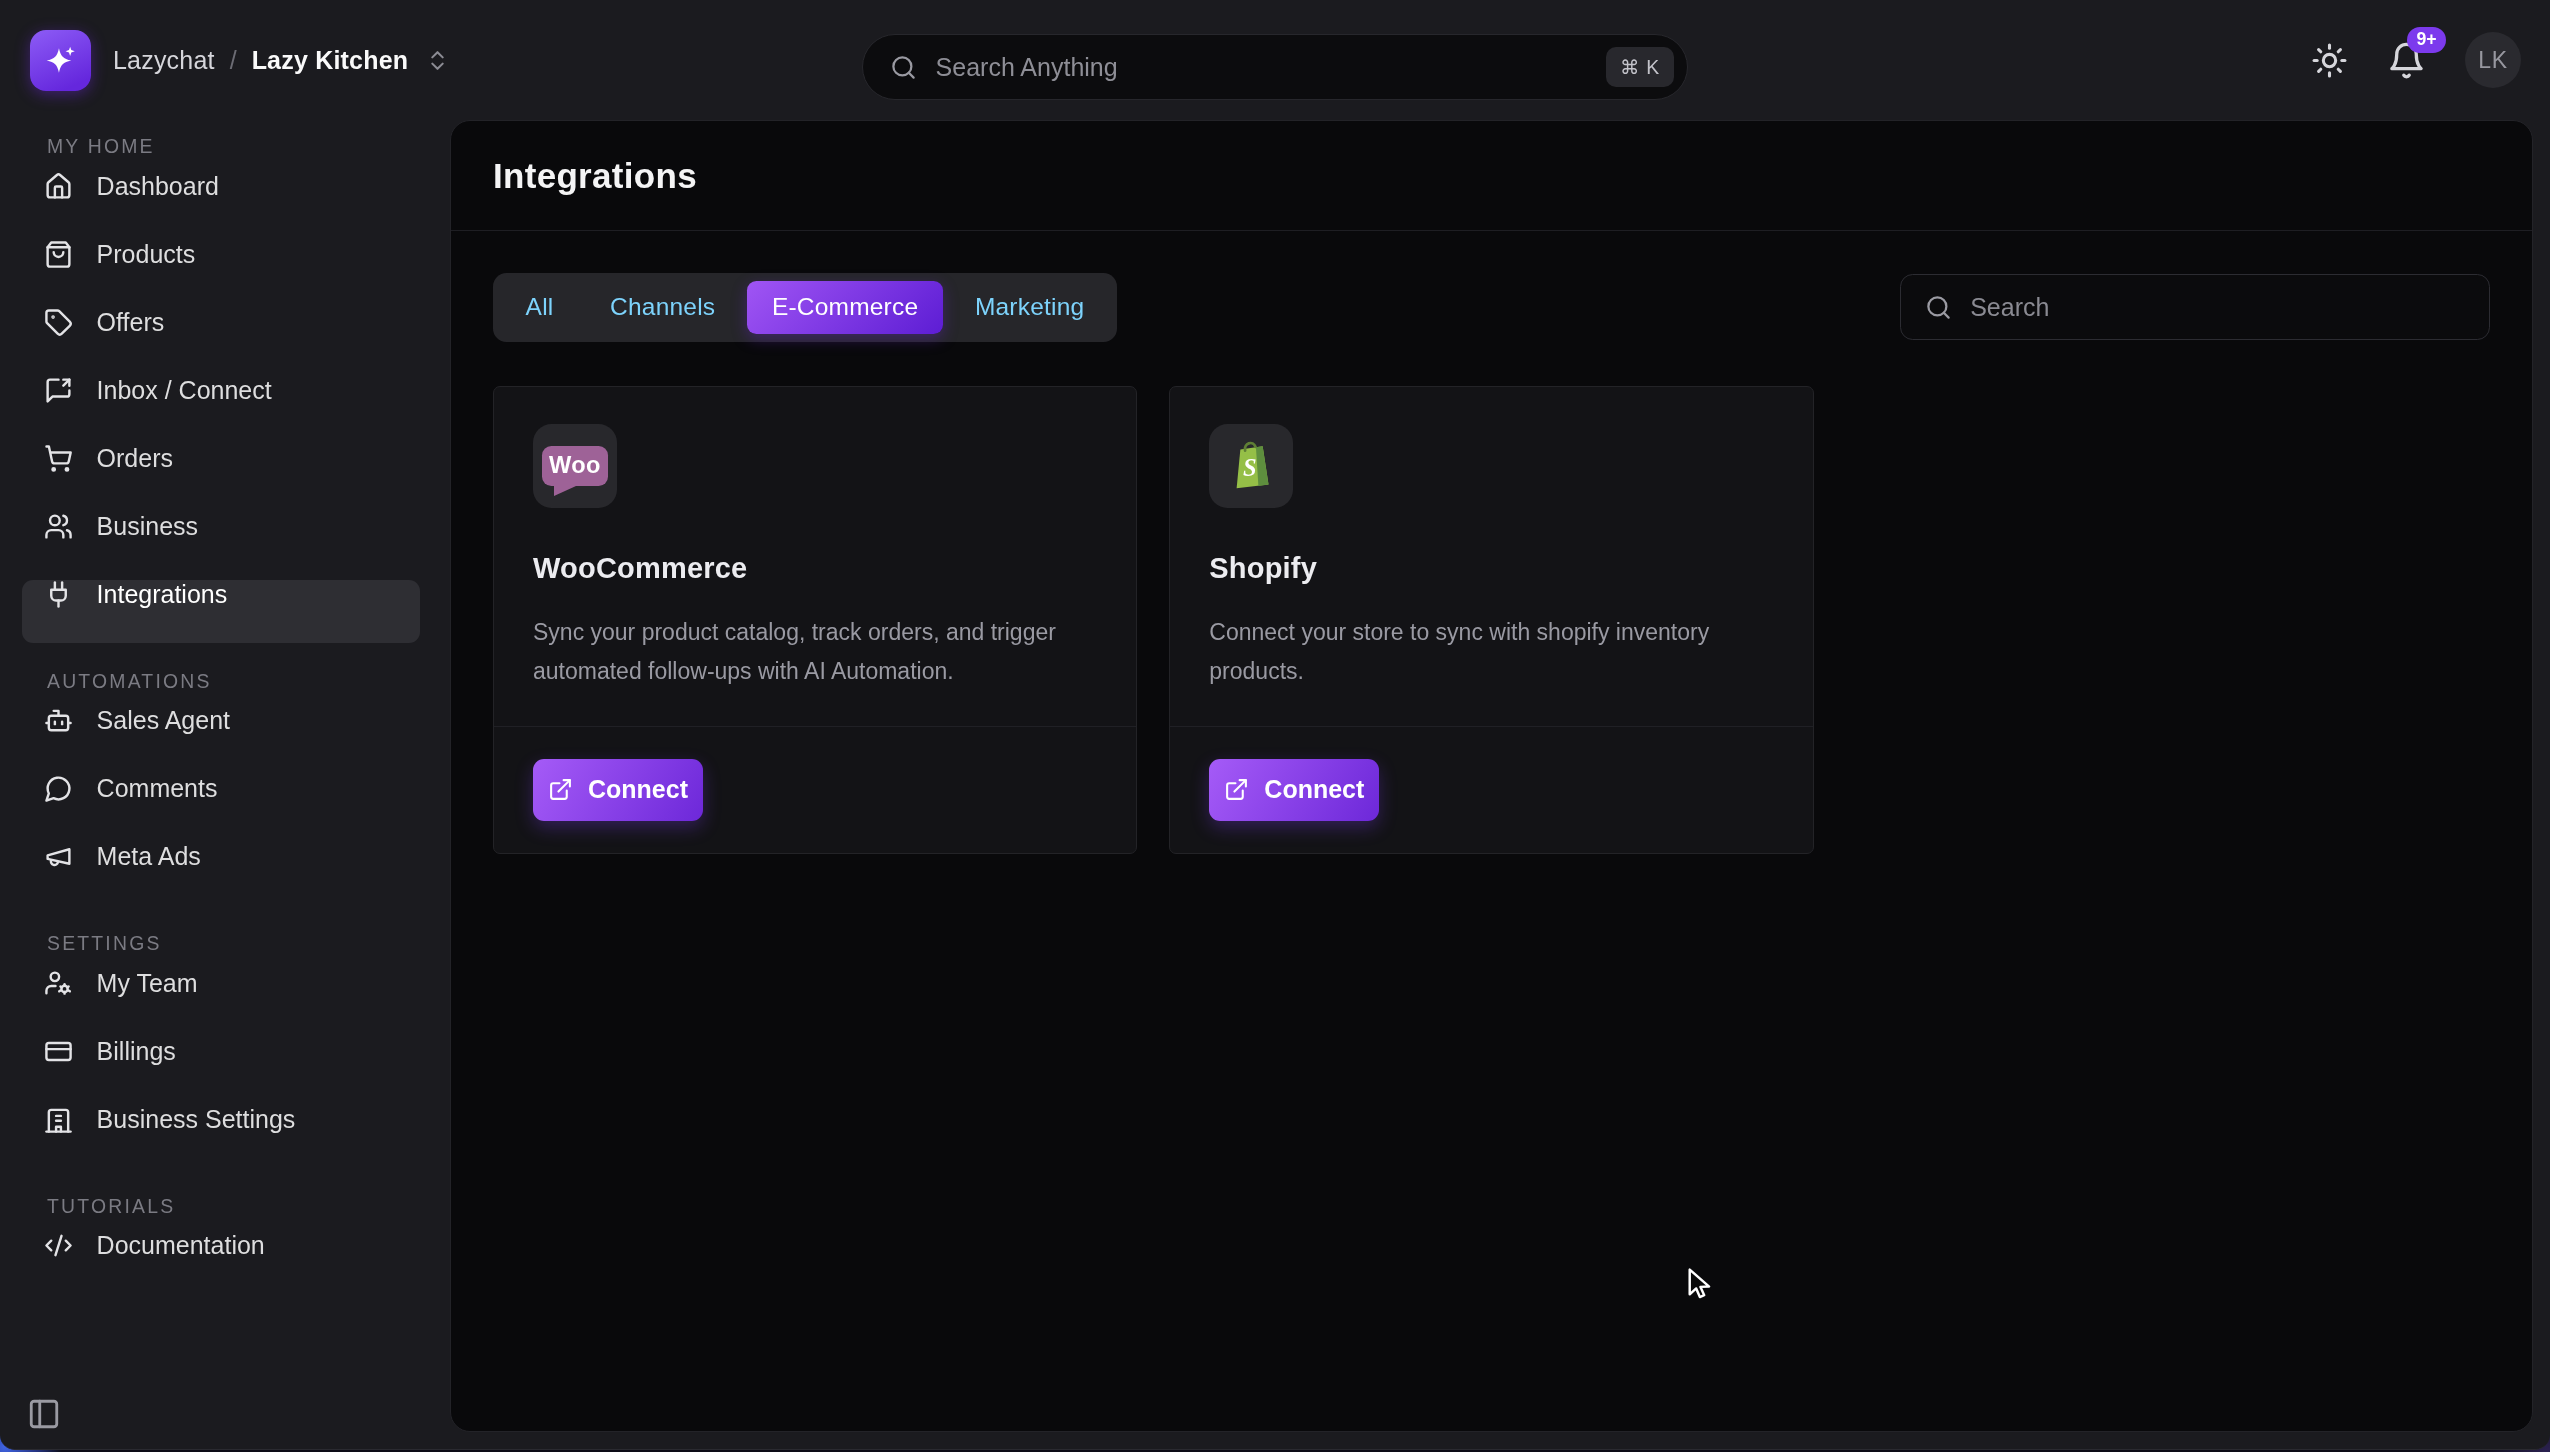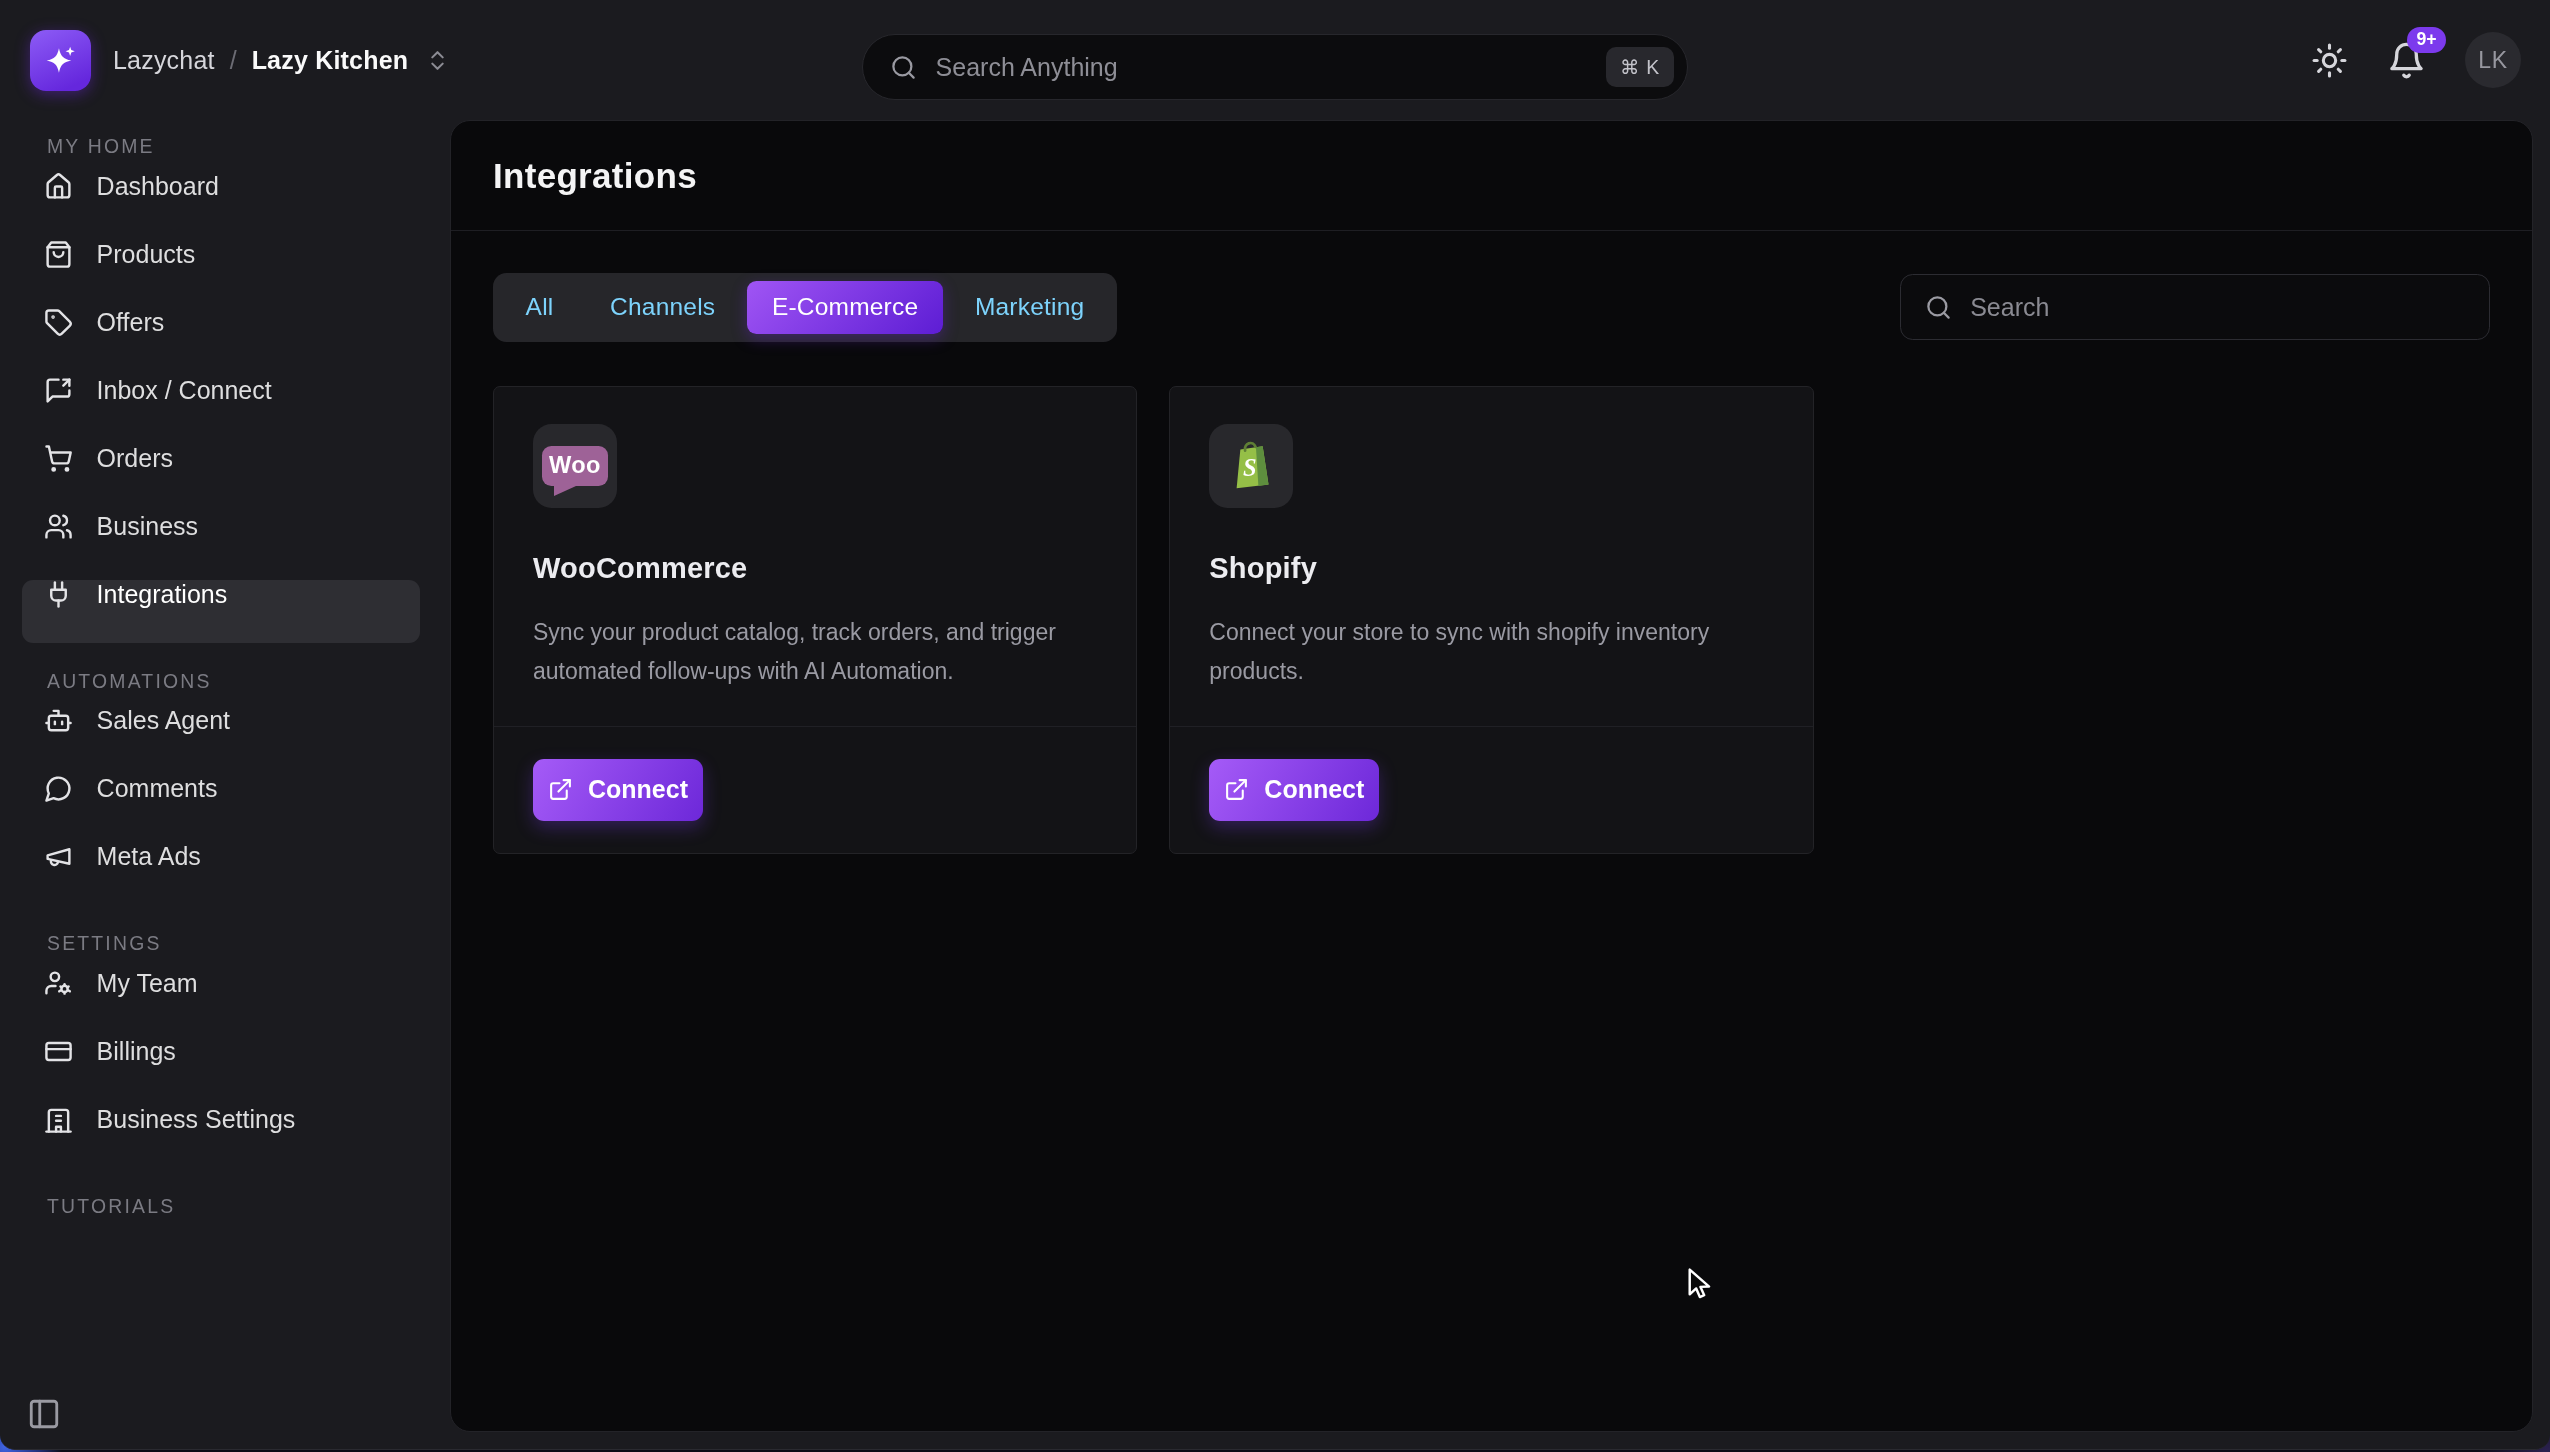--- a/index.html
+++ b/index.html
@@ -383,20 +383,30 @@
             <path d="M10 22v-4h4v4"></path>
             <path d="M10 9h4"></path>
             <path d="M10 13h4"></path>
           </svg>
       </span>
       <span>Business Settings</span>
     </div>
 
     <div class="side-section-label">TUTORIALS</div>
 
+    <div class="side-item">
+      <span class="icon">
+        <svg width="29" height="29" viewBox="0 0 24 24" fill="none" stroke="currentColor" stroke-width="2" stroke-linecap="round" stroke-linejoin="round">
+            <path d="m18 16 4-4-4-4"></path>
+            <path d="m6 8-4 4 4 4"></path>
+            <path d="m14.5 4-5 16"></path>
+          </svg>
+      </span>
+      <span>Documentation</span>
+    </div>
 
     <button class="collapse-btn">
       <span>
         <svg width="34" height="34" viewBox="0 0 24 24" fill="none" stroke="currentColor" stroke-width="2" stroke-linecap="round" stroke-linejoin="round">
             <rect width="18" height="18" x="3" y="3" rx="2"></rect>
             <path d="M9 3v18"></path>
           </svg>
       </span>
     </button>
   </nav>

